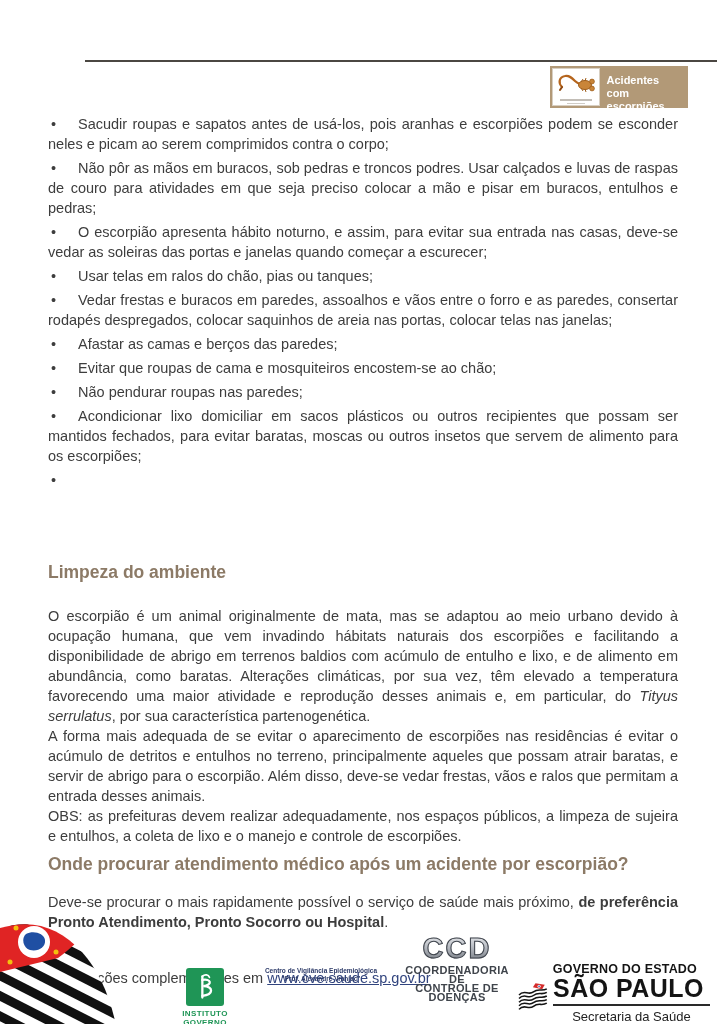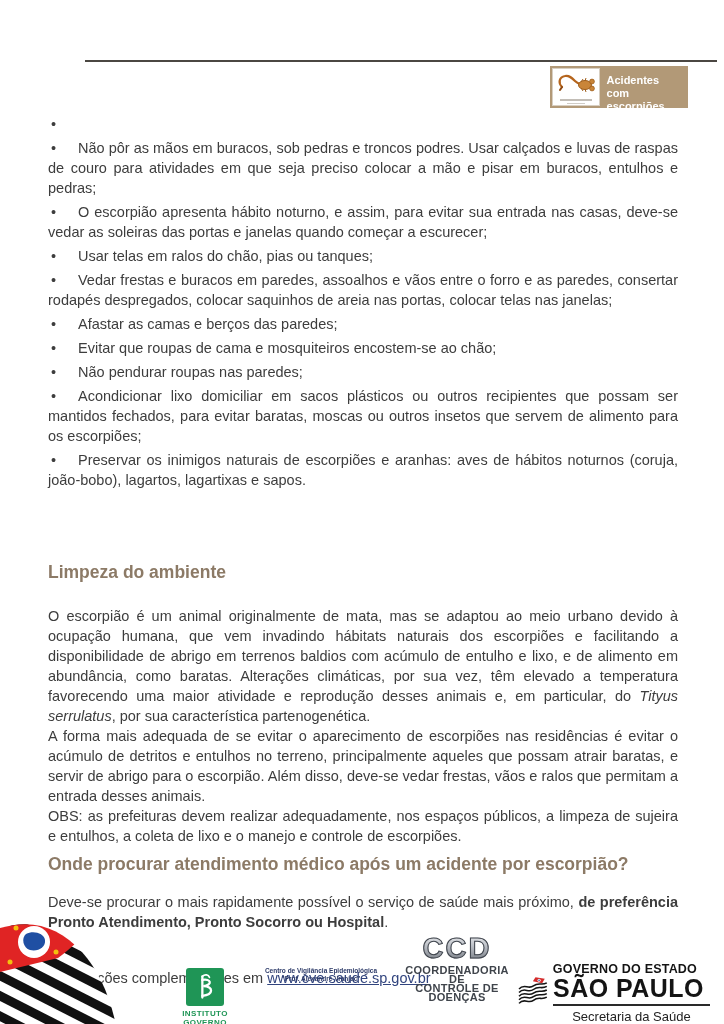--- a/index.html
+++ b/index.html
@@ -37,21 +37,21 @@
   .butantan-text { font-size:8px; font-weight:bold; color:#1f9556; line-height:9px; margin-top:3px; letter-spacing:0.4px; }
   .cve { left:262px; top:953px; width:118px; }
   .cve-acronym { font-size:31px; line-height:30px; font-weight:900; color:#2c3a68; letter-spacing:1px; }
   .cve-sub { font-size:6.5px; line-height:8px; font-weight:bold; color:#2c3a68; margin-top:2px; }
   .ccd { left:403px; top:921px; width:108px; }
   .ccd-acronym { font-size:29px; line-height:30px; font-weight:900; letter-spacing:2px; color:#9aa2ab; -webkit-text-stroke:1px #40454d; }
   @supports (-webkit-background-clip: text) {
     .ccd-acronym { background:linear-gradient(180deg,#f0f1f3 0%,#b9bdc4 45%,#71767e 100%); -webkit-background-clip:text; color:transparent; }
   }
   .ccd-sub { font-size:11px; line-height:9px; font-weight:bold; color:#3f444b; margin-top:3px; letter-spacing:0.3px; }
-  .governo { left:518px; top:950px; width:192px; display:flex; align-items:flex-start; text-align:left; }
+  .governo { left:518px; top:950px; width:192px; display:flex; align-items:flex-end; text-align:left; }
   .governo-text { margin-left:4px; }
   .gov-line1 { font-size:12.5px; font-weight:900; color:#141414; letter-spacing:0.2px; white-space:nowrap; }
   .gov-line2 { font-size:26px; line-height:25px; font-weight:900; color:#141414; letter-spacing:0.5px; white-space:nowrap; transform:scaleX(0.96); transform-origin:left; }
   .gov-divider { height:1.5px; background:#2a2a2a; margin-top:3px; }
   .gov-line3 { font-size:13px; color:#222222; text-align:center; margin-top:3px; }
 </style>
 </head>
 <body>
 
 <div class="page">
@@ -70,30 +70,30 @@
       <div class="cap1"></div>
       <div class="cap2"></div>
     </div>
     <div class="badge-label">
       <div>Acidentes com</div>
       <div>escorpiões</div>
     </div>
   </div>
 
   <div class="content">
-    <div class="bullet"><span class="dot"></span></div>
+    <div class="bullet"><span class="dot"></span><span>Sacudir roupas e sapatos antes de usá-los, pois aranhas e escorpiões podem se esconder neles e picam ao serem comprimidos contra o corpo;</span></div>
     <div class="bullet"><span class="dot"></span><span>Não pôr as mãos em buracos, sob pedras e troncos podres. Usar calçados e luvas de raspas de couro para atividades em que seja preciso colocar a mão e pisar em buracos, entulhos e pedras;</span></div>
     <div class="bullet"><span class="dot"></span><span>O escorpião apresenta hábito noturno, e assim, para evitar sua entrada nas casas, deve-se vedar as soleiras das portas e janelas quando começar a escurecer;</span></div>
     <div class="bullet"><span class="dot"></span><span>Usar telas em ralos do chão, pias ou tanques;</span></div>
     <div class="bullet"><span class="dot"></span><span>Vedar frestas e buracos em paredes, assoalhos e vãos entre o forro e as paredes, consertar rodapés despregados, colocar saquinhos de areia nas portas, colocar telas nas janelas;</span></div>
     <div class="bullet"><span class="dot"></span><span>Afastar as camas e berços das paredes;</span></div>
     <div class="bullet"><span class="dot"></span><span>Evitar que roupas de cama e mosquiteiros encostem-se ao chão;</span></div>
     <div class="bullet"><span class="dot"></span><span>Não pendurar roupas nas paredes;</span></div>
     <div class="bullet"><span class="dot"></span><span>Acondicionar lixo domiciliar em sacos plásticos ou outros recipientes que possam ser mantidos fechados, para evitar baratas, moscas ou outros insetos que servem de alimento para os escorpiões;</span></div>
-    <div class="bullet"><span class="dot"></span><span>Preservar os inimigos naturais de escorpiões e aranhas: aves de hábitos noturnos (coruja, joão-bobo), lagartos, lagartixas e sapos.</span></div>
+    <div class="bullet"><span class="dot"></span></div>
 
     <div class="section-title">Limpeza do ambiente</div>
 
     <p class="para"><span>O escorpião é um animal originalmente de mata, mas se adaptou ao meio urbano devido à ocupação humana, que vem invadindo hábitats naturais dos escorpiões e facilitando a disponibilidade de abrigo em terrenos baldios com acúmulo de entulho e lixo, e de alimento em abundância, como baratas. Alterações climáticas, por sua vez, têm elevado a temperatura favorecendo uma maior atividade e reprodução desses animais e, em particular, do </span><span class="italic">Tityus serrulatus</span><span>, por sua característica partenogenética.</span></p>
     <p class="para">A forma mais adequada de se evitar o aparecimento de escorpiões nas residências é evitar o acúmulo de detritos e entulhos no terreno, principalmente aqueles que possam atrair baratas, e servir de abrigo para o escorpião. Além disso, deve-se vedar frestas, vãos e ralos que permitam a entrada desses animais.</p>
     <p class="para">OBS: as prefeituras devem realizar adequadamente, nos espaços públicos, a limpeza de sujeira e entulhos, a coleta de lixo e o manejo e controle de escorpiões.</p>
 
     <div class="section-title second">Onde procurar atendimento médico após um acidente por escorpião?</div>
 
     <p class="para"><span>Deve-se procurar o mais rapidamente possível o serviço de saúde mais próximo, </span><span class="bold">de preferência Pronto Atendimento, Pronto Socorro ou Hospital</span><span>.</span></p>

